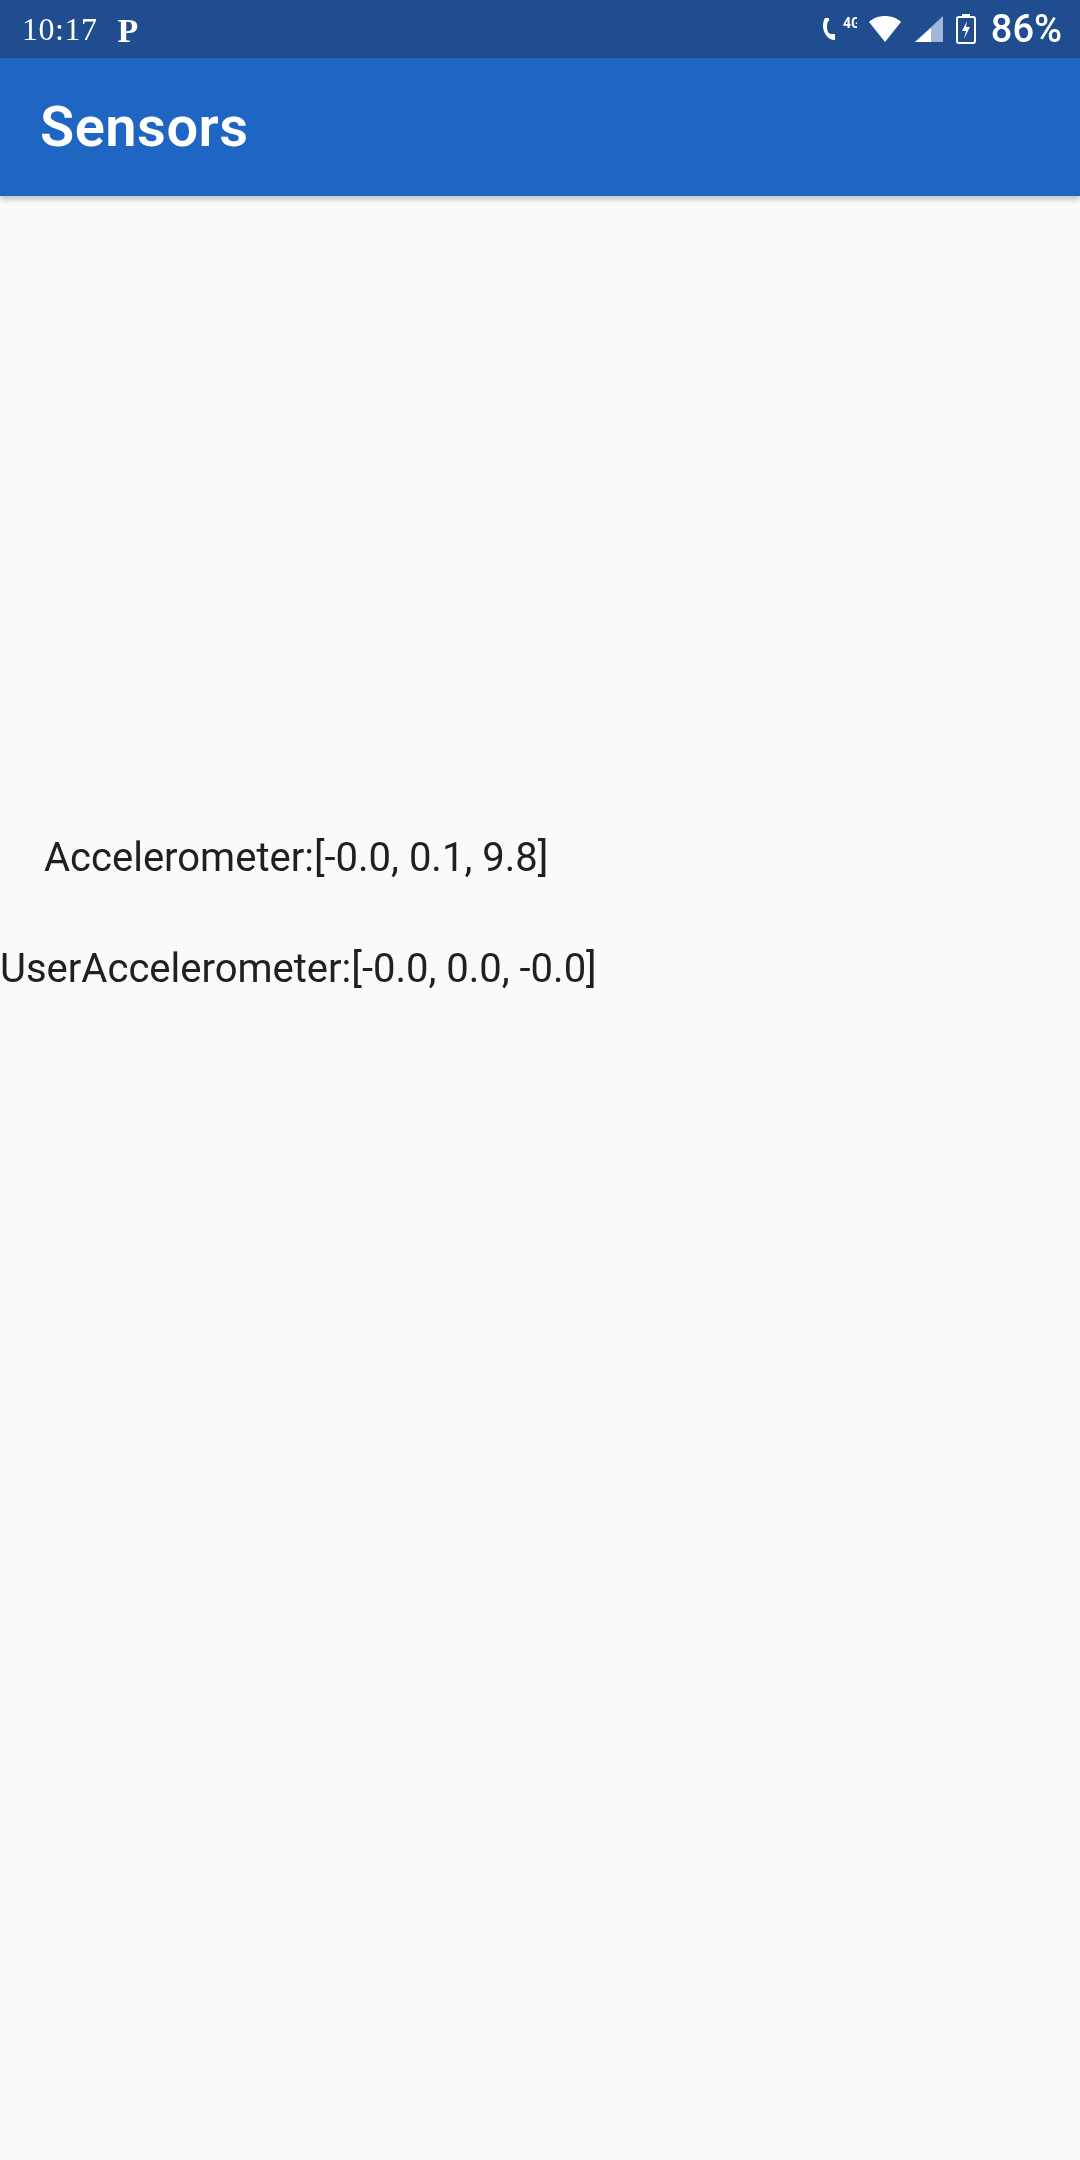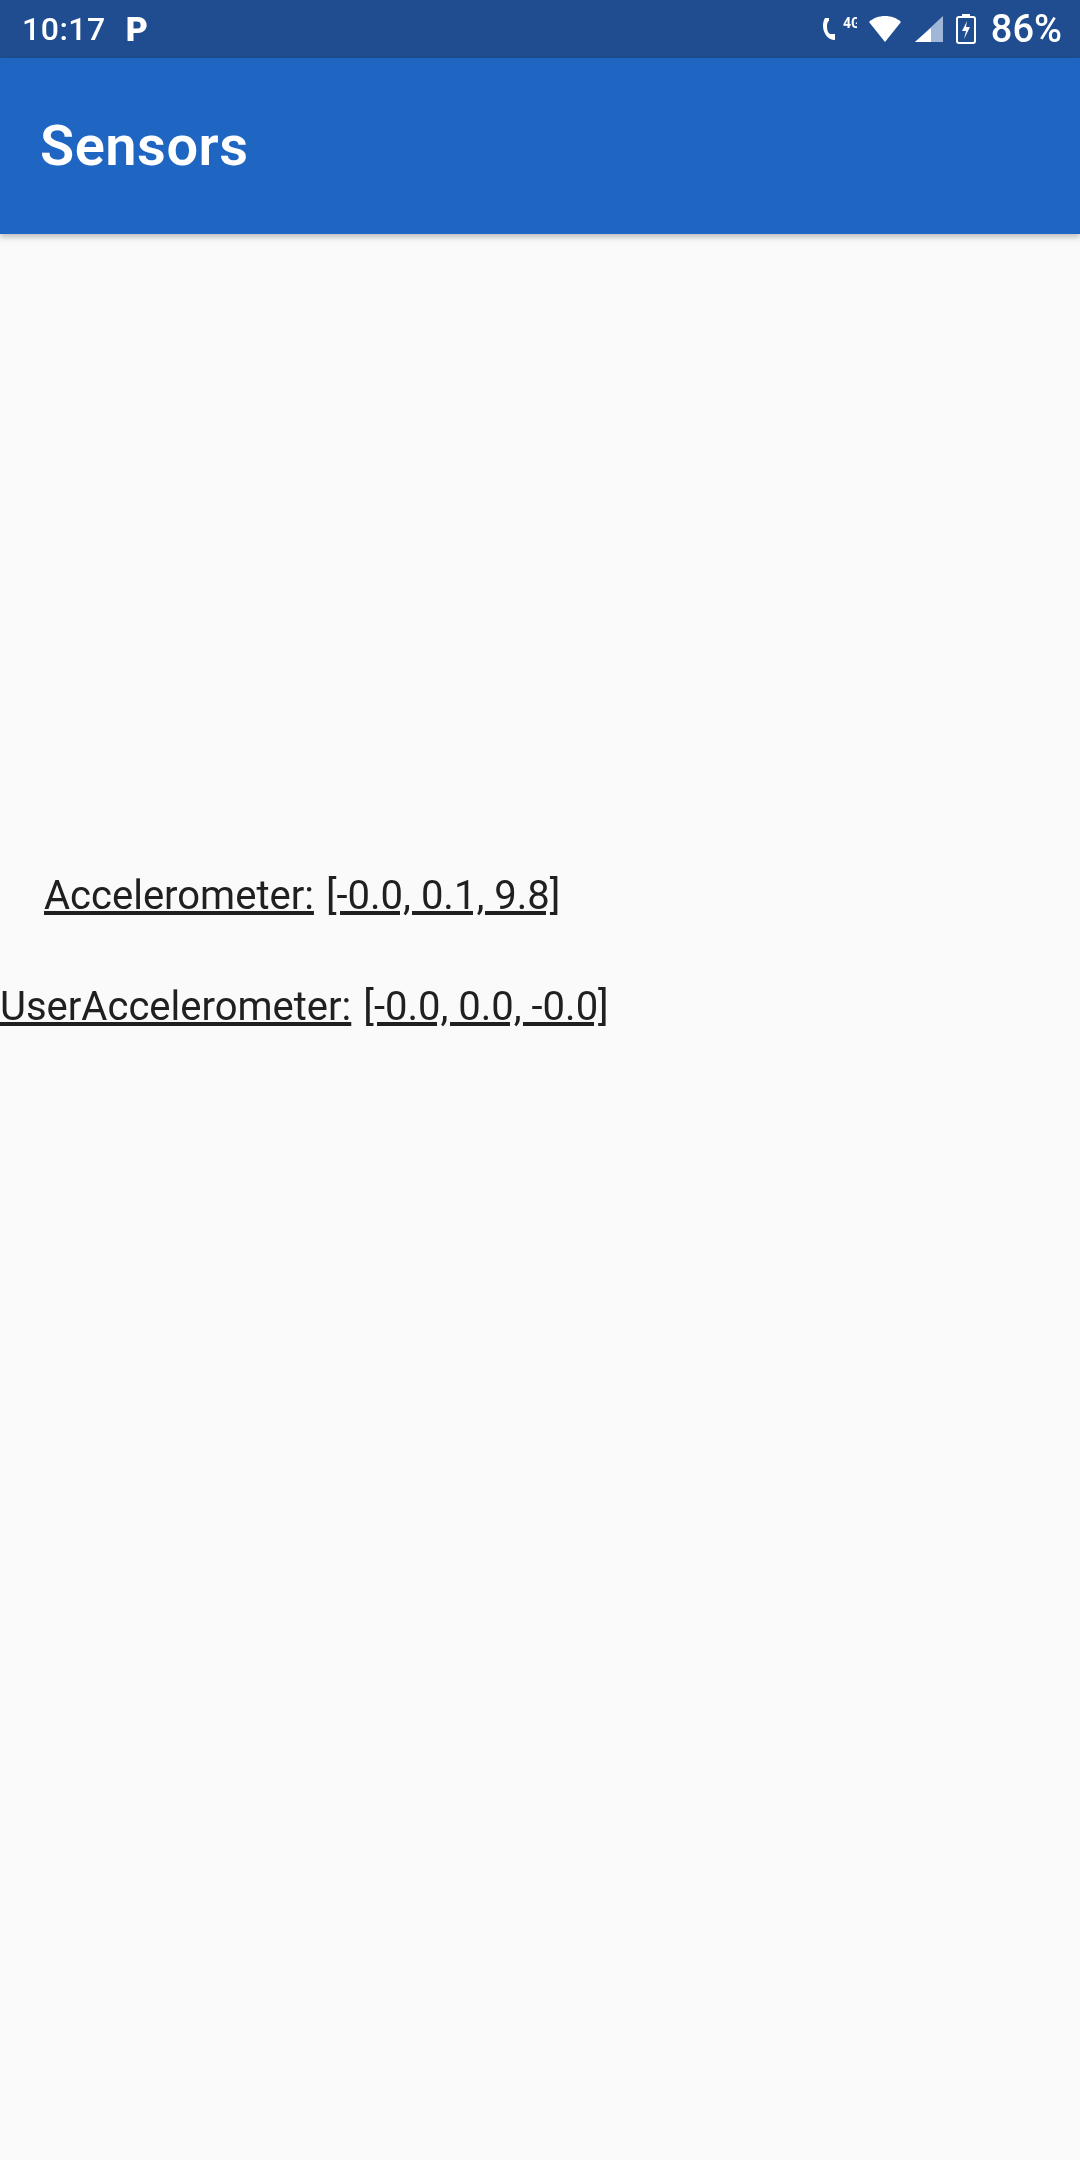--- a/index.html
+++ b/index.html
@@ -20,22 +20,23 @@
       color: #ffffff;
       display: flex;
       align-items: center;
       justify-content: space-between;
       padding: 0 18px 0 22px;
       font-size: 30px;
       font-weight: 500;
     }
     .status-left {
       display: flex;
-      align-items: center;
+      align-items: flex-end;
       gap: 20px;
+      font-family: Liberation Serif, serif;
     }
     .status-right {
       display: flex;
       align-items: center;
       gap: 10px;
     }
     .status-time {
       font-size: 32px;
       letter-spacing: 0.5px;
     }
@@ -46,21 +47,21 @@
     }
     .status-icon {
       display: inline-flex;
       align-items: center;
     }
     .battery-pct {
       font-size: 38px;
       margin-left: 4px;
     }
     .app-bar {
-      height: 176px;
+      height: 138px;
       background: #1e66c2;
       color: #ffffff;
       display: flex;
       align-items: center;
       padding: 0 40px;
       box-shadow: 0 3px 6px rgba(0,0,0,0.25);
     }
     .app-title {
       font-size: 56px;
       font-weight: 600;
@@ -68,25 +69,24 @@
     }
     .content {
       display: flex;
       flex-direction: column;
       justify-content: flex-start;
       padding-top: 590px;
     }
     .sensor-row {
       display: flex;
       align-items: baseline;
-      gap: 12px;
+      gap: 0;
       font-size: 40px;
       color: #202020;
       padding: 16px 20px;
-      text-decoration: underline;
     }
     .sensor-label {
       min-width: 260px;
       text-align: right;
       white-space: nowrap;
       flex: 0 0 auto;
     }
     .sensor-value {
       white-space: nowrap;
       margin-top: 32px;

